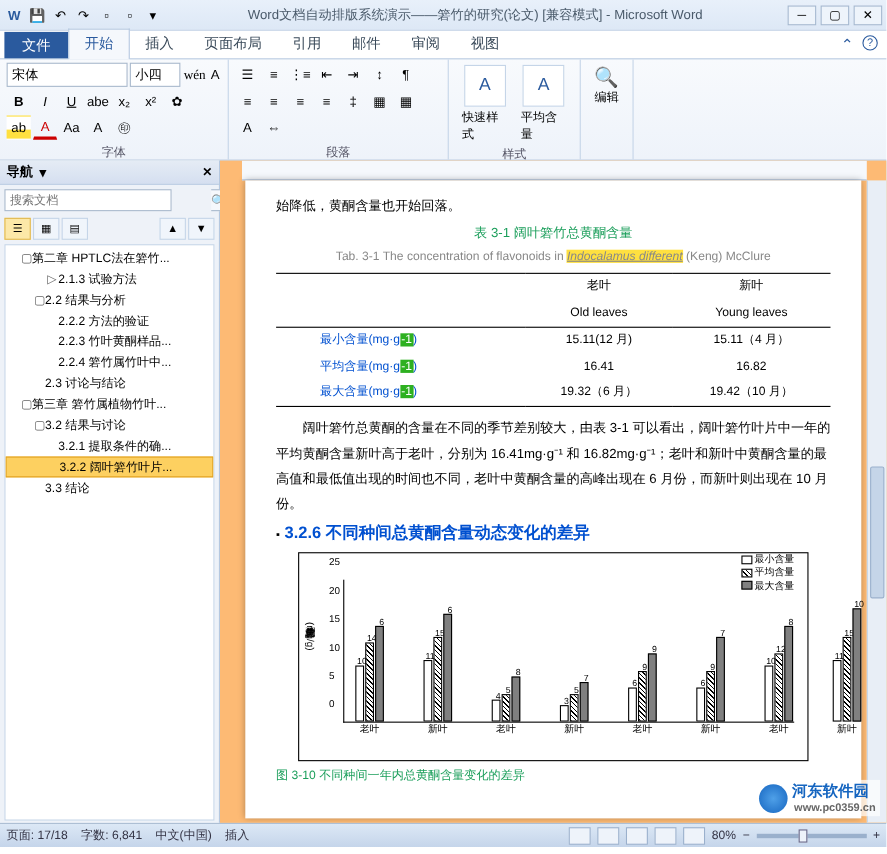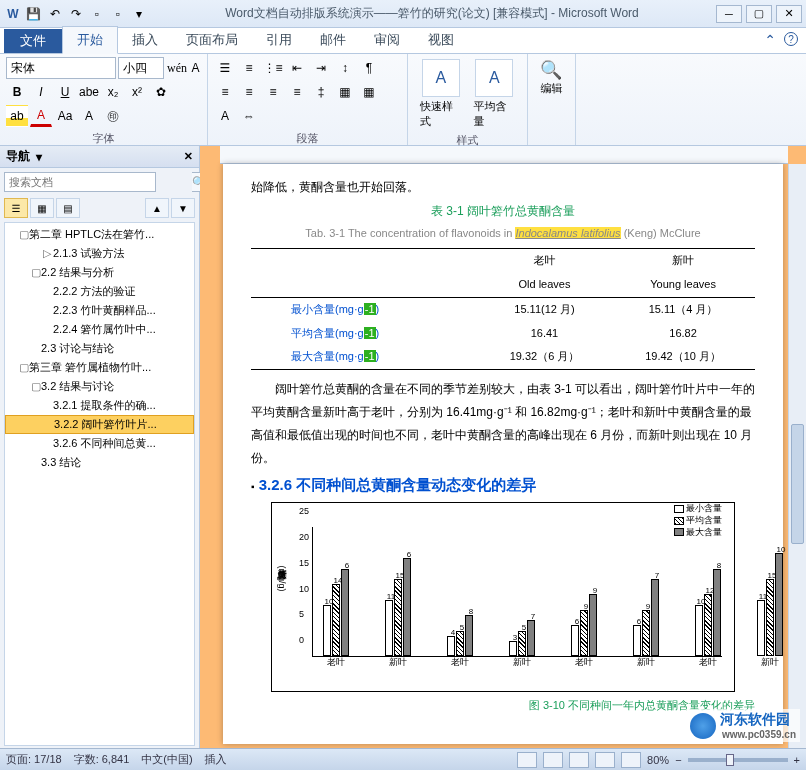--- a/index.html
+++ b/index.html
@@ -67,21 +67,21 @@
 .legend .sw { display:inline-block; width:10px; height:8px; border:1px solid #000; margin-right:2px; vertical-align:middle; }
 .legend .sw.s1 { background:#fff; } .legend .sw.s2 { background:repeating-linear-gradient(45deg,#000 0 1px,#fff 1px 3px); } .legend .sw.s3 { background:#808080; }
 .plot { position:absolute; left:40px; right:12px; top:24px; bottom:34px; border-left:1px solid #000; border-bottom:1px solid #000; }
 .ylabel { position:absolute; left:2px; top:60px; writing-mode:vertical-rl; font-size:9px; }
 .ytick { position:absolute; left:28px; font-size:9px; transform:translateY(-50%); }
 .bars { position:absolute; bottom:0; display:flex; gap:1px; align-items:flex-end; }
 .bar { width:8px; border:1px solid #000; position:relative; }
 .bar.s1 { background:#fff; } .bar.s2 { background:repeating-linear-gradient(45deg,#000 0 1px,#fff 1px 3px); } .bar.s3 { background:#808080; }
 .bar .val { position:absolute; top:-11px; left:0; width:10px; text-align:center; font-size:8px; }
 .xtick { position:absolute; bottom:-14px; font-size:9px; width:30px; text-align:center; }
-.fig-caption { text-align:right; color:#1a9e5a; font-size:11px; margin-top:4px; }
+.fig-caption { text-align:left; color:#1a9e5a; font-size:11px; margin-top:4px; }
 .fig-caption-en { text-align:center; font-size:10px; color:#888; font-family:"Times New Roman",serif; }
 .vscroll { position:absolute; right:0; top:18px; bottom:0; width:18px; background:#e8eef6; border-left:1px solid #c5d5e8; }
 .vscroll .thumb { position:absolute; left:2px; right:2px; top:260px; height:120px; background:#c5d5e8; border:1px solid #9ab0cc; border-radius:2px; }
 .watermark { position:absolute; right:6px; bottom:34px; font-size:14px; color:#1565c0; font-weight:bold; display:flex; align-items:center; gap:4px; background:rgba(255,255,255,0.7); padding:2px 4px; }
 .watermark .logo { width:26px; height:26px; border-radius:50%; background:radial-gradient(#4fa0e8,#1565c0); }
 .watermark .url { font-size:10px; color:#666; margin-left:2px; }
 .statusbar { height:22px; background:linear-gradient(#dce8f6,#c5d5ea); border-top:1px solid #a5b8d0; display:flex; align-items:center; font-size:11px; padding:0 6px; gap:12px; color:#334; }
 .statusbar .right { margin-left:auto; display:flex; align-items:center; gap:6px; }
 .viewbtn { width:20px; height:16px; border:1px solid #9ab0cc; background:#eef3fa; }
 .zoom-slider { width:100px; height:4px; background:#9ab0cc; position:relative; }
@@ -225,31 +225,30 @@
         <div class="tree-item l3"><span class="caret">▷</span>2.1.3 试验方法</div>
         <div class="tree-item l2"><span class="caret">▢</span>2.2 结果与分析</div>
         <div class="tree-item l3"><span class="caret"></span>2.2.2 方法的验证</div>
         <div class="tree-item l3"><span class="caret"></span>2.2.3 竹叶黄酮样品...</div>
         <div class="tree-item l3"><span class="caret"></span>2.2.4 箬竹属竹叶中...</div>
         <div class="tree-item l2"><span class="caret"></span>2.3 讨论与结论</div>
         <div class="tree-item l1"><span class="caret">▢</span>第三章  箬竹属植物竹叶...</div>
         <div class="tree-item l2"><span class="caret">▢</span>3.2 结果与讨论</div>
         <div class="tree-item l3"><span class="caret"></span>3.2.1 提取条件的确...</div>
         <div class="tree-item l3 selected"><span class="caret"></span>3.2.2 阔叶箬竹叶片...</div>
-        <div class="tree-item l3"><span class="caret"></span>3.2.6 不同种间总黄...</div>
         <div class="tree-item l2"><span class="caret"></span>3.3 结论</div>
       </div>
   </div>
 
   <div class="doc-area">
     <div class="ruler"></div>
     <div class="page">
       <p class="body-text" style="text-indent:0">始降低，黄酮含量也开始回落。</p>
       <p class="tbl-caption">表 3-1  阔叶箬竹总黄酮含量</p>
-      <p class="tbl-caption-en"><span>Tab. 3-1 The concentration of flavonoids in </span><span class="hilite">Indocalamus latifolius</span><span> (Keng) McClure</span></p>
+      <p class="tbl-caption-en"><span>Tab. 3-1 The concentration of flavonoids in </span><span class="hilite">Indocalamus different</span><span> (Keng) McClure</span></p>
       <table class="data-table">
         <tbody>
             <tr class="tophead">
               <td></td>
               <td>老叶</td>
               <td>新叶</td>
             </tr>
         <tr class="subhead">
               <td></td>
               <td>Old leaves</td>

